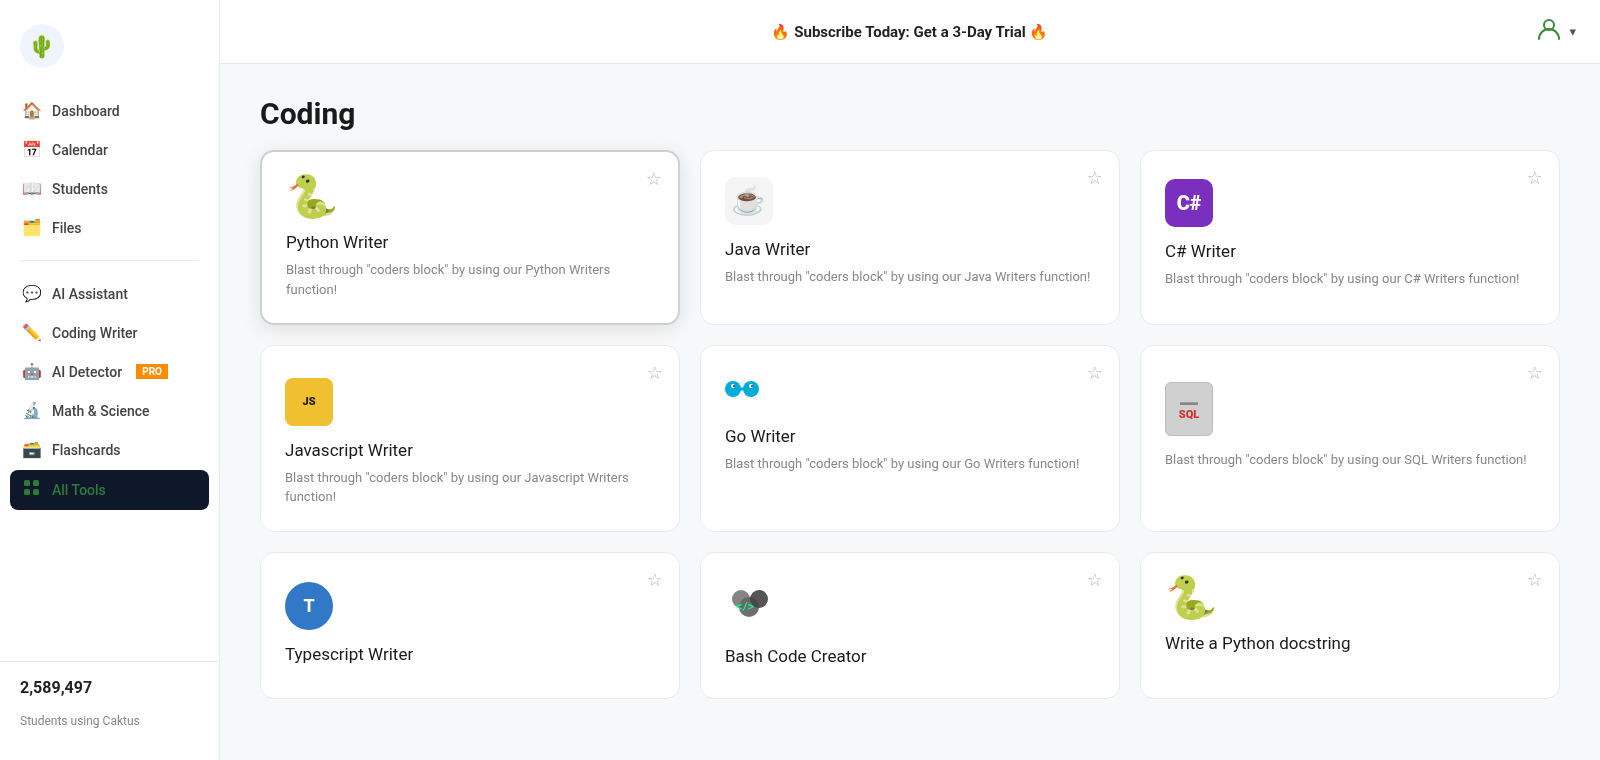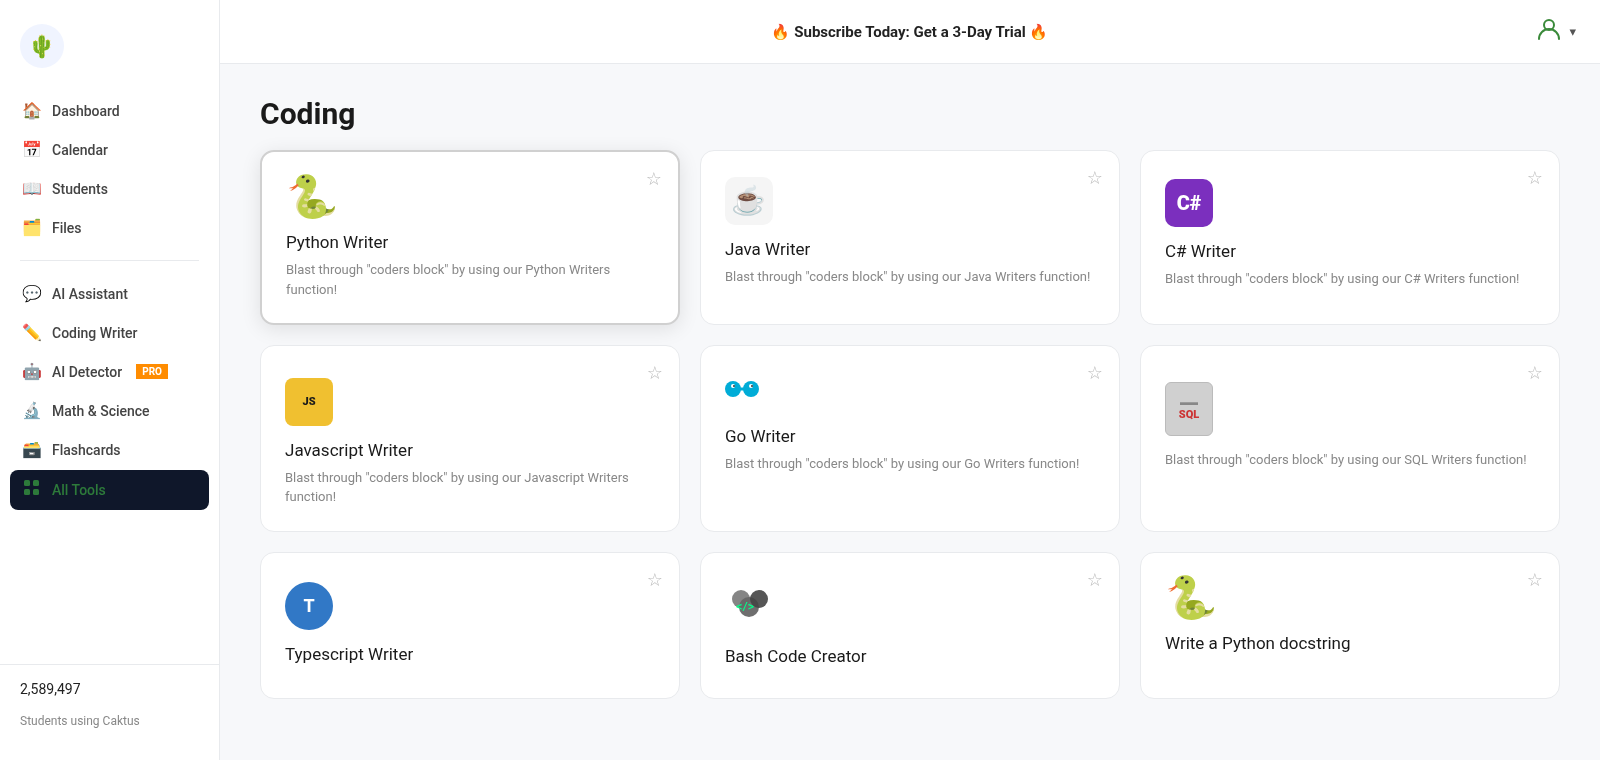--- a/index.html
+++ b/index.html
@@ -78,22 +78,22 @@
       font-weight: 700;
       padding: 2px 6px;
       border-radius: 0;
       margin-left: 4px;
     }
     .sidebar-footer {
       padding: 16px 20px;
       border-top: 1px solid #e8eaed;
     }
     .student-count {
-      font-size: 14px;
-      font-weight: 400;
+      font-size: 16px;
+      font-weight: 700;
       color: #222;
     }
     .student-label {
       font-size: 12px;
       color: #888;
       margin-top: 17px;
     }
 
     
     .main {

